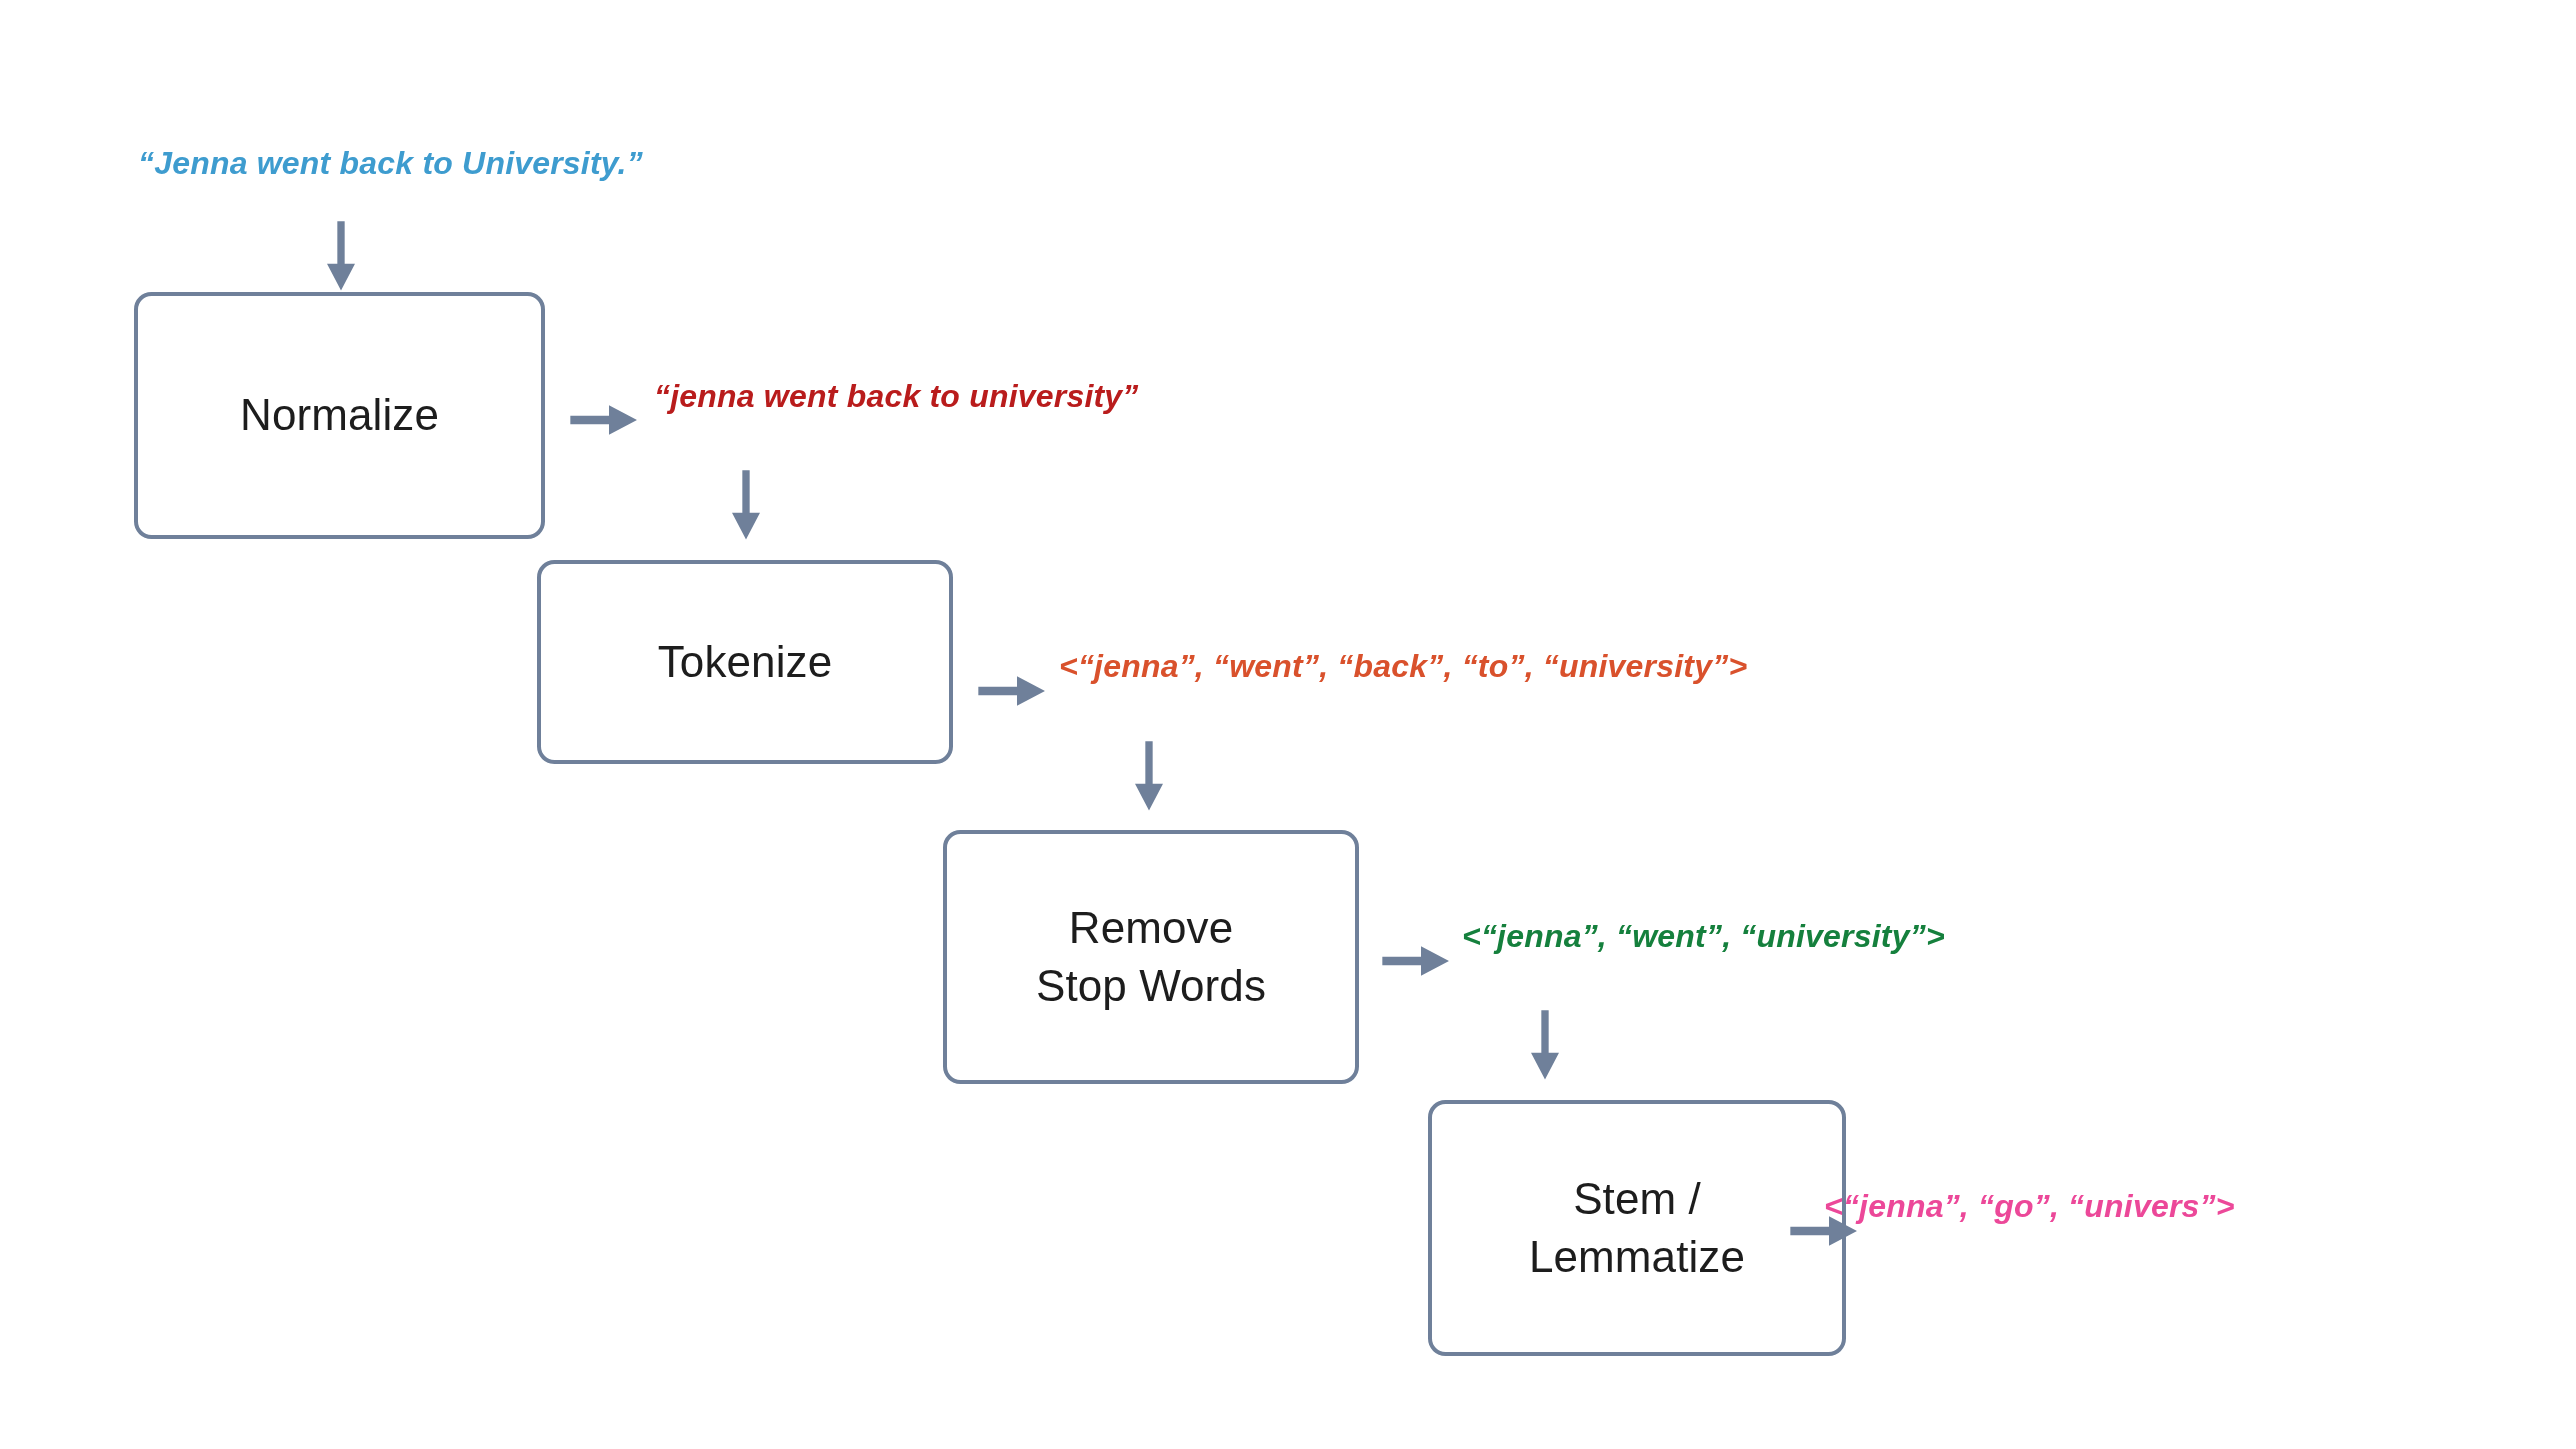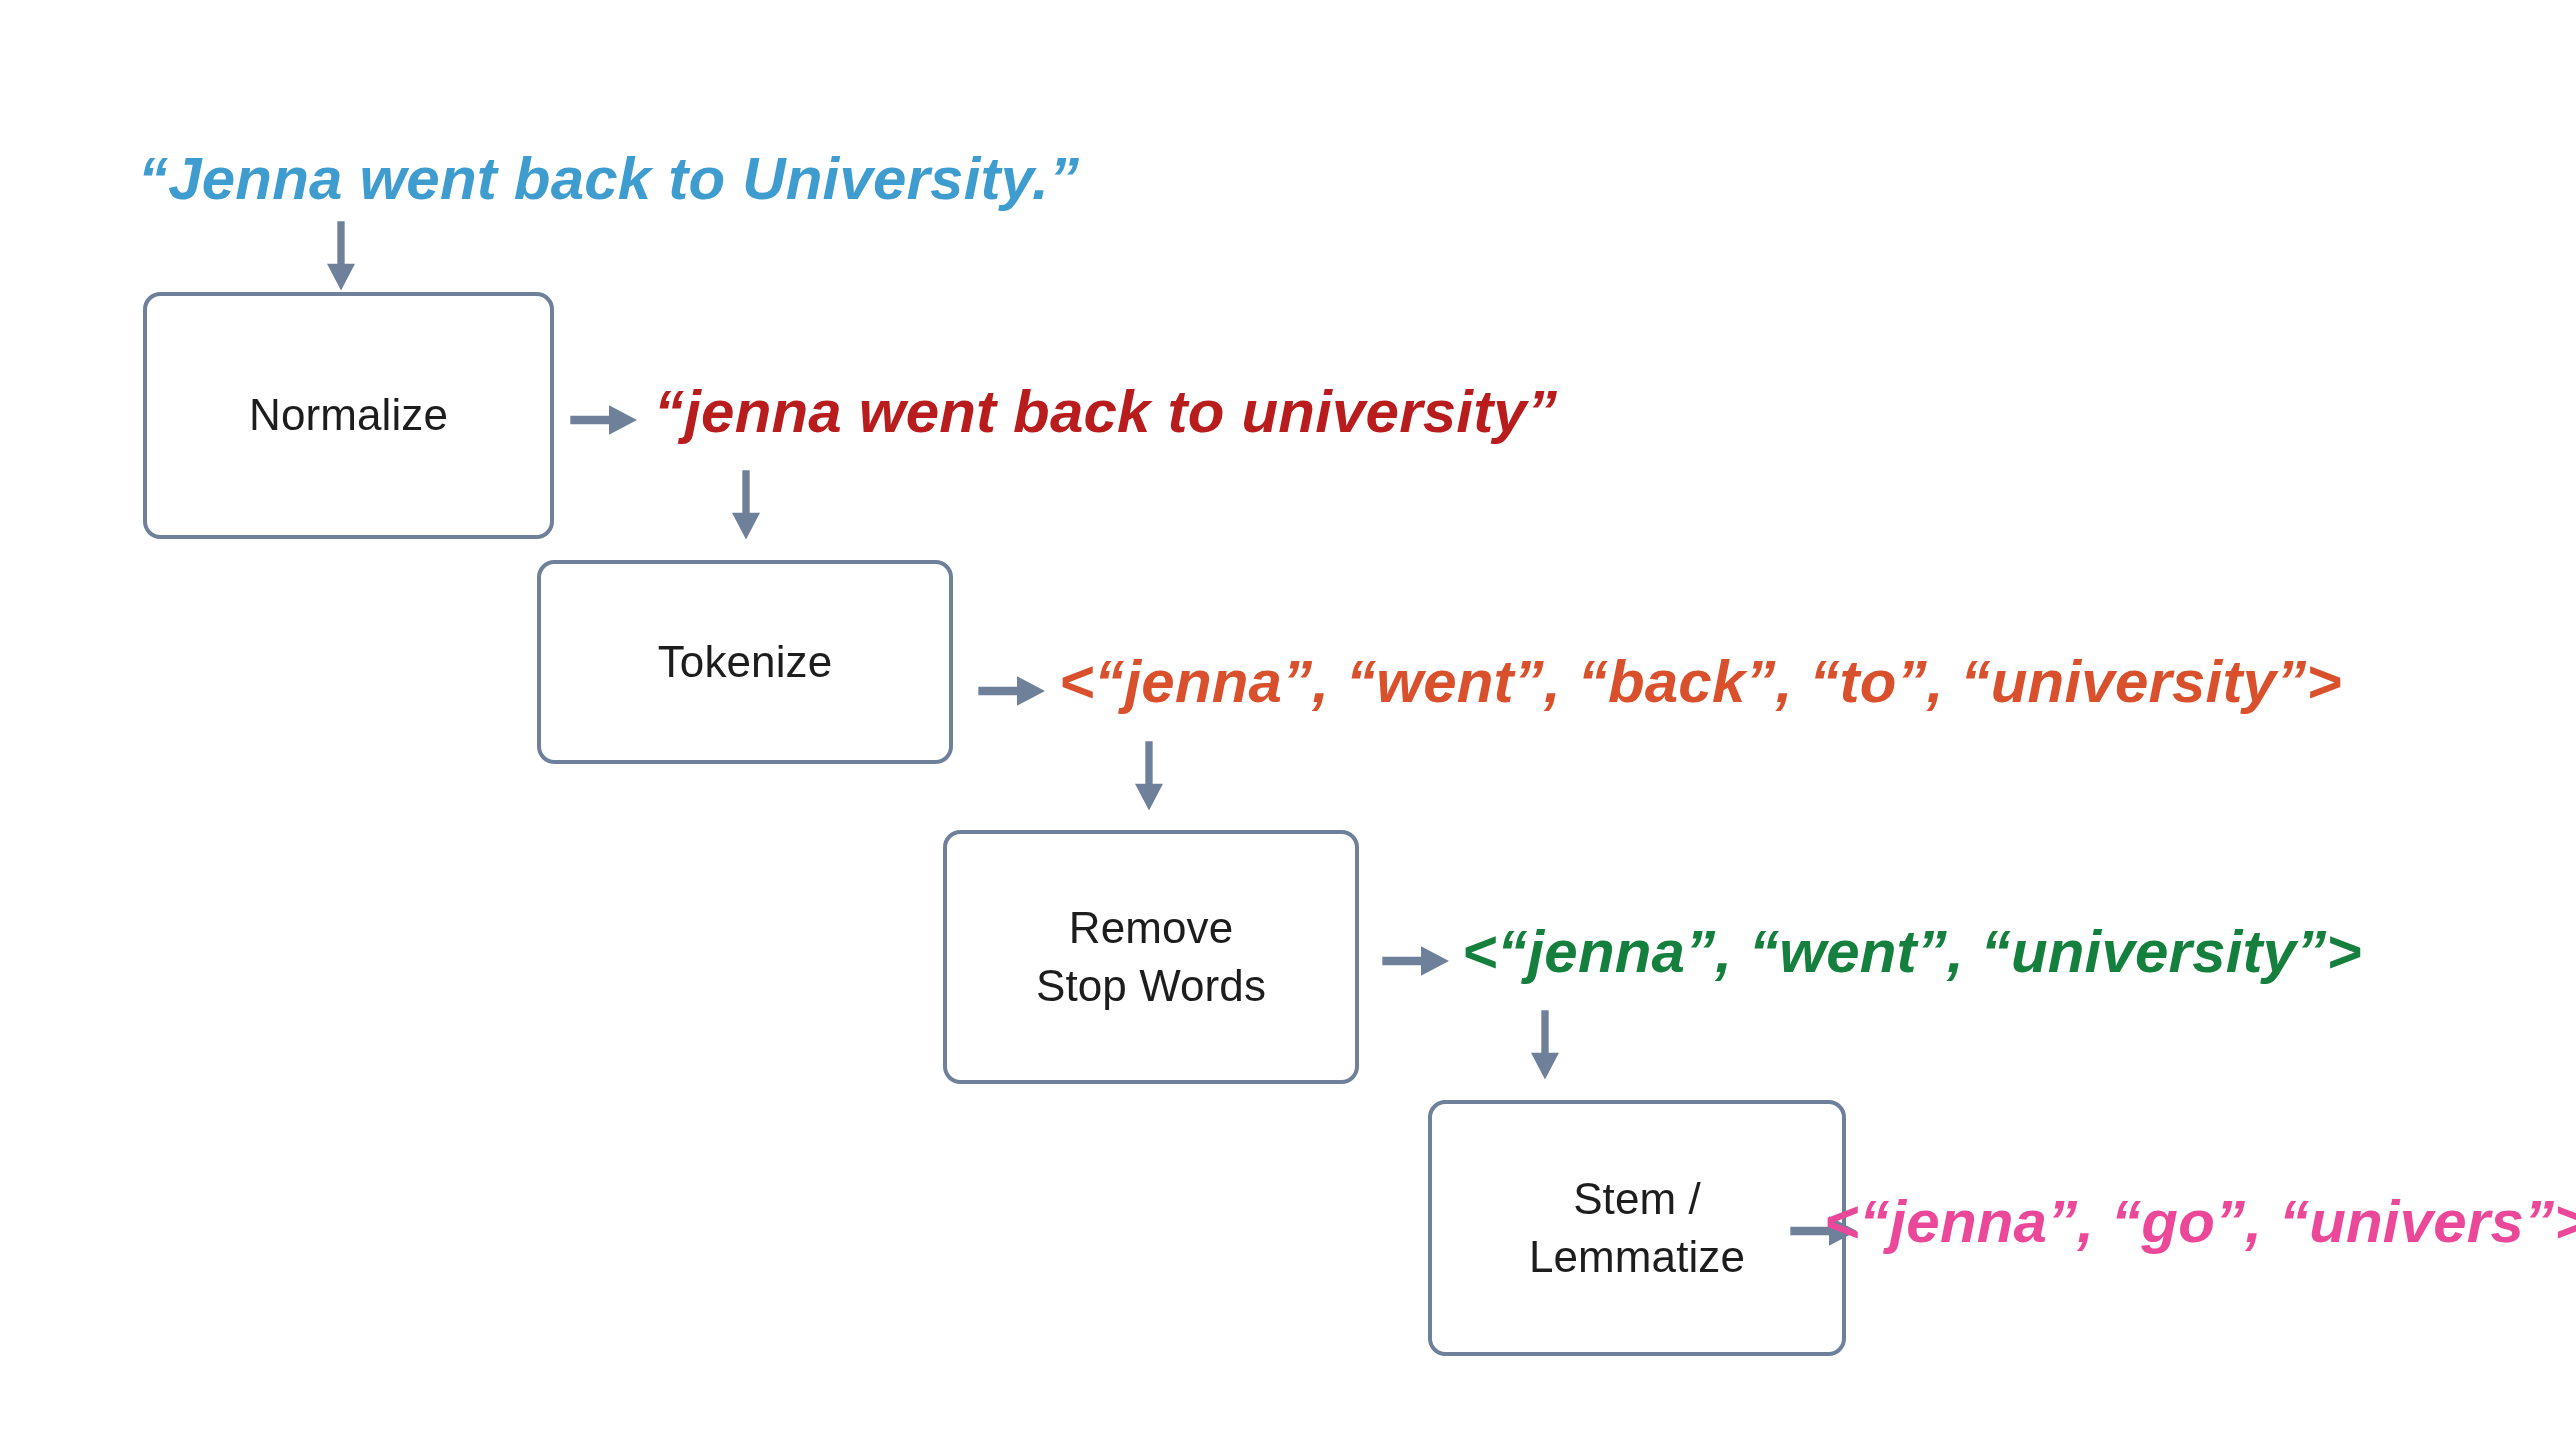--- a/index.html
+++ b/index.html
@@ -38,21 +38,21 @@
     text-align: center;
     white-space: nowrap;
   }
   .node .line { display: block; }
 
   
   .flow-text {
     position: absolute;
     font-style: italic;
     font-weight: 600;
-    font-size: 60px;
+    font-size: 32px;
     line-height: 1.1;
     white-space: nowrap;
     letter-spacing: 0.2px;
   }
 
   
   .arrow {
     position: absolute;
   }
   .arrow svg { display: block; overflow: visible; }
@@ -63,21 +63,21 @@
 <div id="canvas">
 
   <div class="flow-text" style="left:138px; top:146px; color:#3e9ccf;">“Jenna went back to University.”</div>
 
   <div class="arrow" style="left:321px; top:221px;">
     <svg width="40" height="75" viewBox="0 0 60 112">
       <path d="M24.5 0 H35.5 V64 H51 L30 104 L9 64 H24.5 Z" fill="#6f809a"></path>
     </svg>
   </div>
 
-  <div class="node" style="left:134px; top:292px; width:411px; height:247px;margin-left:9px;">
+  <div class="node" style="left:134px; top:292px; width:411px; height:247px;">
     <span class="line">Normalize</span>
   </div>
 
   <div class="arrow" style="left:570px; top:400px;">
     <svg width="74" height="40" viewBox="0 0 110 60">
       <path d="M0 23.5 H58 V8 L100 30 L58 52 V36.5 H0 Z" fill="#6f809a"></path>
     </svg>
   </div>
 
   <div class="flow-text" style="left:654px; top:379px; color:#b91c1c;">“jenna went back to university”</div>

